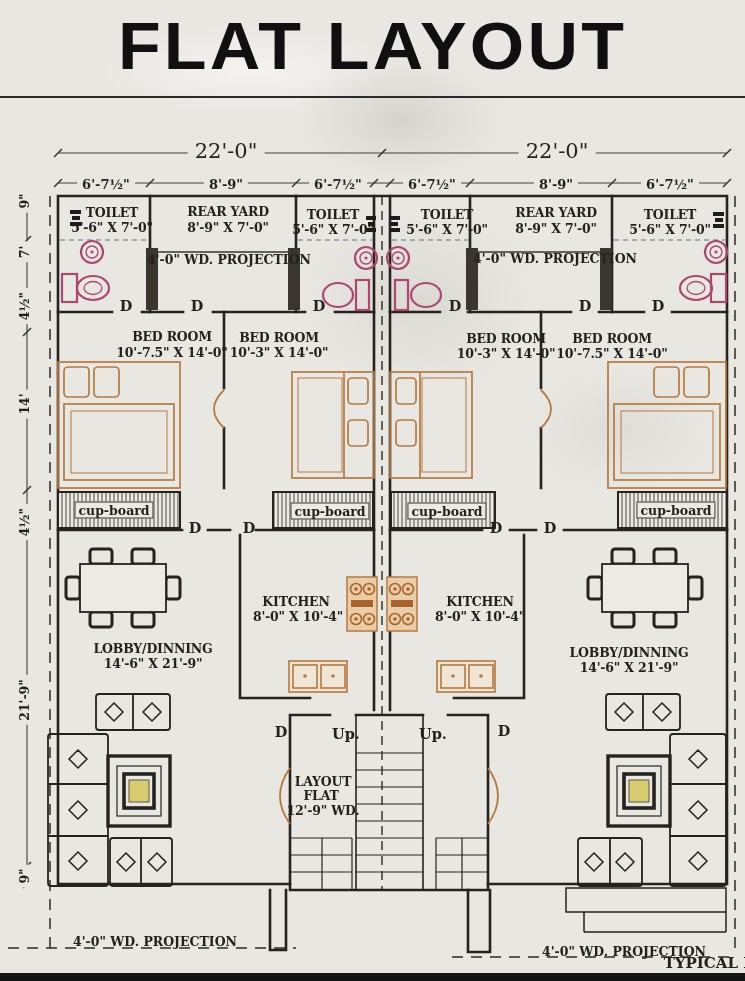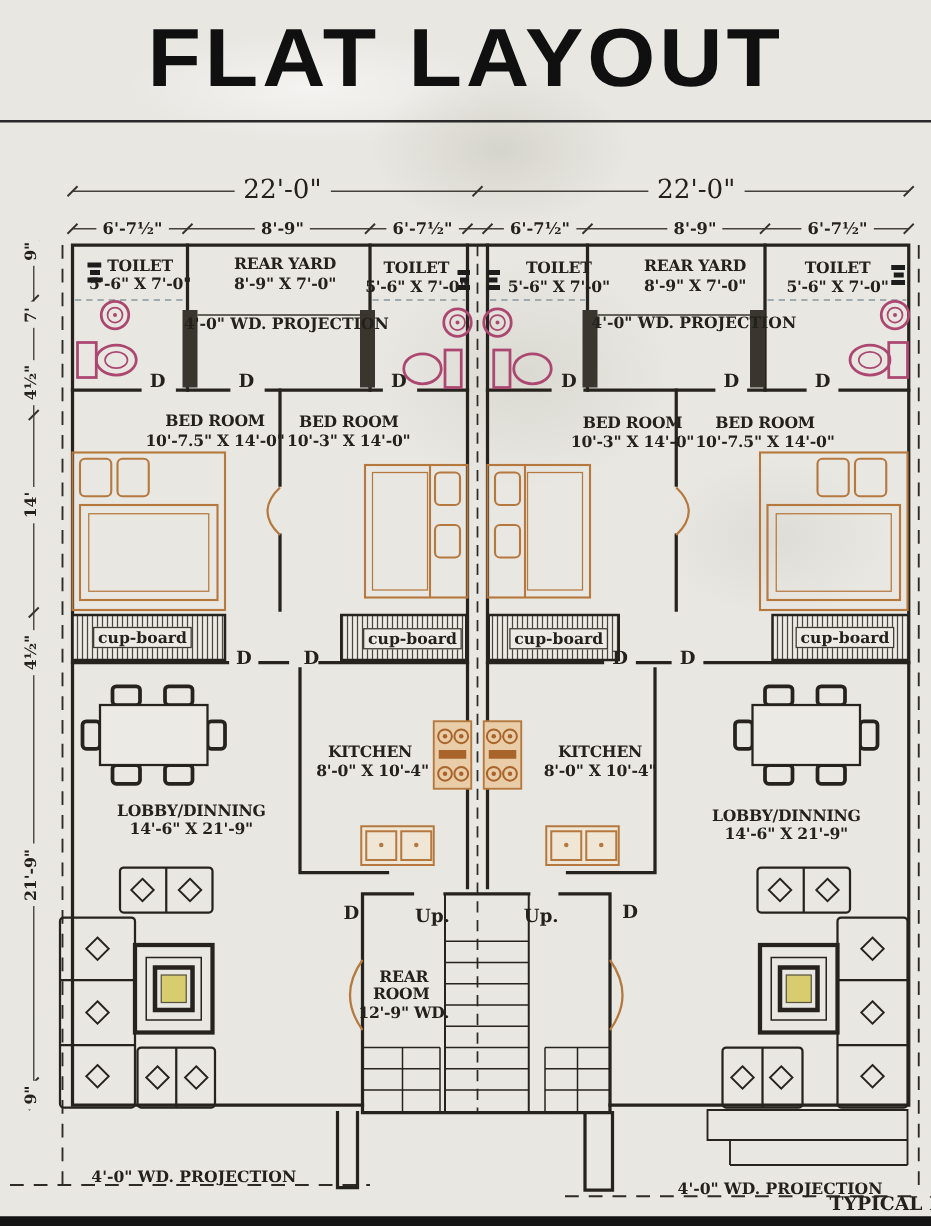--- a/index.html
+++ b/index.html
@@ -328,22 +328,22 @@
   <div class="L" style="left:296px;top:601px">KITCHEN</div>
   <div class="L" style="left:298px;top:616px">8'-0" X 10'-4"</div>
   <div class="L" style="left:480px;top:601px">KITCHEN</div>
   <div class="L" style="left:480px;top:616px">8'-0" X 10'-4"</div>
 
   <div class="L" style="left:153px;top:648px">LOBBY/DINNING</div>
   <div class="L" style="left:153px;top:663px">14'-6" X 21'-9"</div>
   <div class="L" style="left:629px;top:652px">LOBBY/DINNING</div>
   <div class="L" style="left:629px;top:667px">14'-6" X 21'-9"</div>
 
-  <div class="L" style="left:323px;top:781px">REAR</div>
-  <div class="L" style="left:321px;top:795px">ROOM</div>
+  <div class="L" style="left:323px;top:781px">LAYOUT</div>
+  <div class="L" style="left:321px;top:795px">FLAT</div>
   <div class="L" style="left:323px;top:810px">12'-9" WD.</div>
   <div class="d" style="left:346px;top:733px">Up.</div>
   <div class="d" style="left:433px;top:733px">Up.</div>
 
   <div class="d" style="left:126px;top:305px">D</div>
   <div class="d" style="left:197px;top:305px">D</div>
   <div class="d" style="left:319px;top:305px">D</div>
   <div class="d" style="left:455px;top:305px">D</div>
   <div class="d" style="left:585px;top:305px">D</div>
   <div class="d" style="left:658px;top:305px">D</div>

